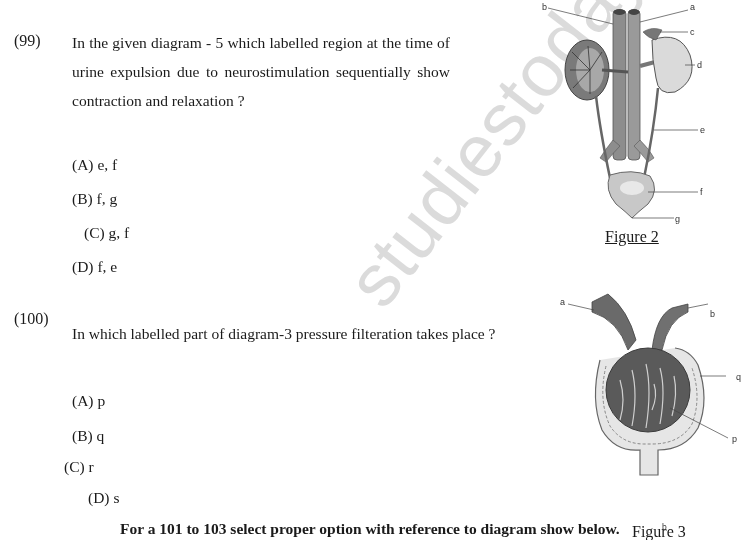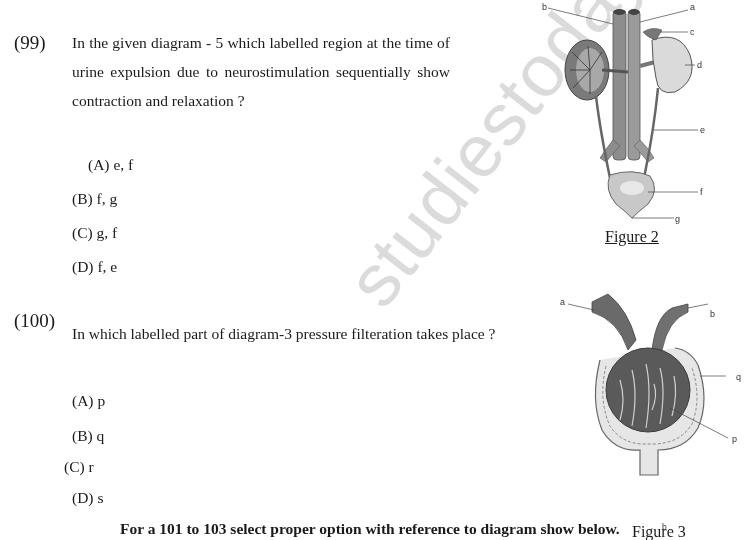--- a/index.html
+++ b/index.html
@@ -2,21 +2,21 @@
 <html><head>
 <meta charset="utf-8">
 <style>
   html, body { margin:0; padding:0; }
   body {
     width:752px; height:540px; position:relative; overflow:hidden;
     background:#ffffff; color:#1a1a1a;
     font-family:"Liberation Serif","DejaVu Serif",serif;
   }
   .abs { position:absolute; }
-  .qnum { font-size:19px; }
+  .qnum { font-size:16px; }
   .qtext { font-size:15.5px; line-height:29px; }
   .q99text { left:72px; top:28px; width:378px; text-align:justify; text-align-last:left; }
   .opt { font-size:15.5px; }
   .heading { font-size:15.5px; font-weight:bold;margin-left:48px; }
   .caption { font-size:16px; }
   .lbl { font-family:"Liberation Sans","DejaVu Sans",sans-serif; font-size:8.5px; color:#333; }
   .watermark {
     position:absolute; left:330px; top:270px;
     font-family:"Liberation Sans","DejaVu Sans",sans-serif;
     font-size:74px; color:rgba(175,175,175,0.45);
@@ -26,32 +26,32 @@
   svg { position:absolute; }
 </style>
 </head>
 <body>
 
 <div class="watermark">studiestoday.com</div>
 
 <div class="abs qnum" style="left:14px;top:32px;">(99)</div>
 <div class="abs qtext q99text">In the given diagram - 5 which labelled region at the time of urine expulsion due to neurostimulation sequentially show contraction and relaxation ?</div>
 
-<div class="abs opt" style="left:88px;top:156px;">(A) e,  f</div>
+<div class="abs opt" style="left:72px;top:156px;">(A) e,  f</div>
 <div class="abs opt" style="left:72px;top:190px;">(B) f,  g</div>
-<div class="abs opt" style="left:72px;top:224px;">(C) g,  f</div>
+<div class="abs opt" style="left:84px;top:224px;">(C) g,  f</div>
 <div class="abs opt" style="left:72px;top:258px;">(D) f,  e</div>
 
 <div class="abs qnum" style="left:14px;top:310px;">(100)</div>
 <div class="abs qtext" style="left:72px;top:319px;white-space:nowrap;font-family:Liberation Serif, serif;">In which labelled part of diagram-3 pressure filteration takes place ?</div>
 
 <div class="abs opt" style="left:72px;top:392px;text-align:center;">(A) p</div>
 <div class="abs opt" style="left:72px;top:427px;">(B) q</div>
 <div class="abs opt" style="left:64px;top:458px;">(C) r</div>
-<div class="abs opt" style="left:72px;top:489px;text-align:center;">(D) s</div>
+<div class="abs opt" style="left:88px;top:489px;text-align:center;">(D) s</div>
 
 <div class="abs heading" style="left:72px;top:520px;white-space:nowrap;">For a 101 to 103 select proper option with reference to diagram show below.</div>
 
 <svg style="left:540px;top:0;" width="212" height="230" viewBox="0 0 212 230">
 
   <rect x="73" y="10" width="13" height="150" rx="4" fill="#8d8d8d" stroke="#555" stroke-width="0.8"></rect>
   <rect x="88" y="10" width="12" height="150" rx="4" fill="#9a9a9a" stroke="#555" stroke-width="0.8"></rect>
   <ellipse cx="79.5" cy="12" rx="6" ry="3" fill="#444"></ellipse>
   <ellipse cx="94" cy="12" rx="5.5" ry="3" fill="#444"></ellipse>
 

